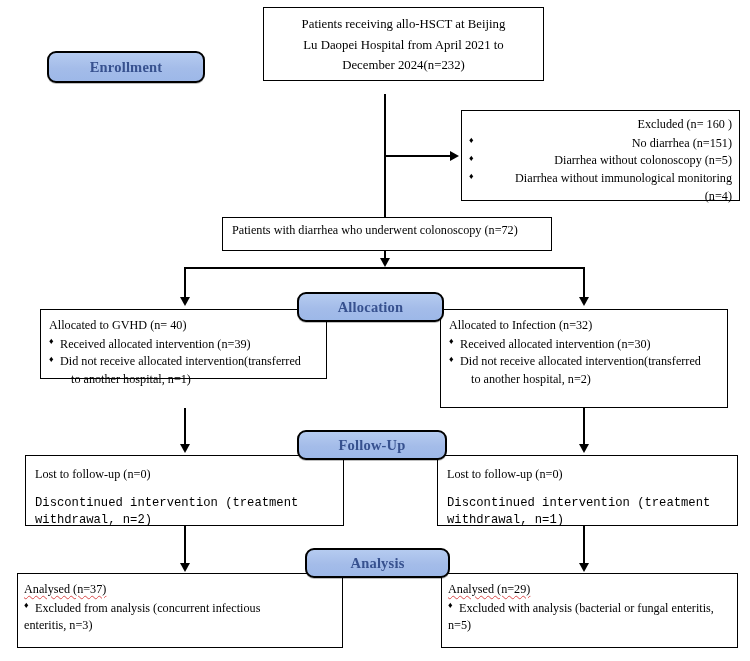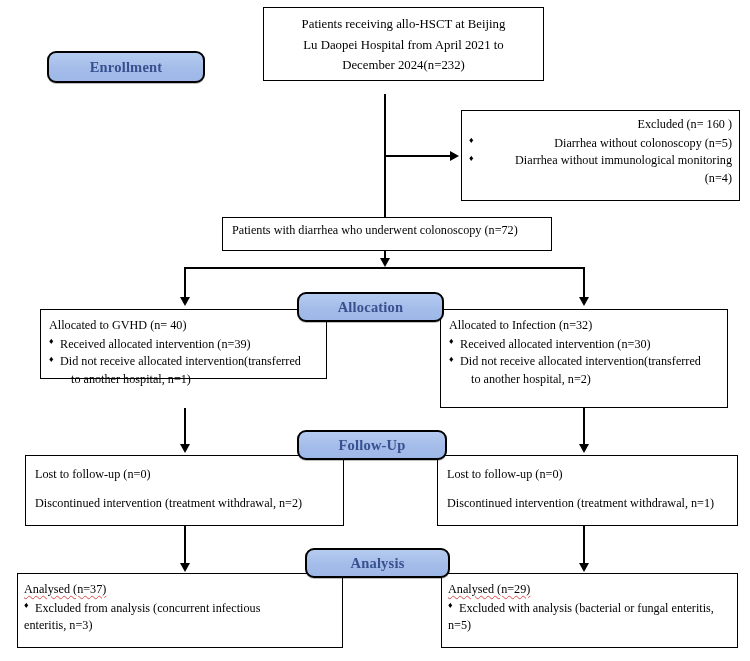--- a/index.html
+++ b/index.html
@@ -93,21 +93,21 @@
     position: absolute;
     left: 0;
     top: -0.5px;
     font-size: 9px;
   }
   ul.blist li.cont { padding-left: 22px; }
   ul.blist li.cont::before { content: ""; }
 
   .hdr { margin: 0 0 1px 0; }
   .plainline { margin: 0 0 11px 0; }
-  .plainline.last { margin-bottom: 0; }
+  .plainline.last { margin-bottom: 0; font-family: Liberation Mono, monospace; }
   .squiggle {
     text-decoration: underline;
     text-decoration-style: wavy;
     text-decoration-color: #d94b4b;
     text-decoration-thickness: 1px;
     text-underline-offset: 2px;
   }
 </style>
 </head>
 <body>
@@ -128,20 +128,21 @@
 
   <div class="vline" style="left:384px; top:94px; height:123px;"></div>
 
   <div class="hline" style="left:384px; top:155px; width:66px;"></div>
   <div class="arrow-right" style="left:450px; top:151px;"></div>
 
   <div class="box" style="left:461px; top:110px; width:279px; height:91px;">
     <div class="inner" style="padding:5px 7px;text-align:right;">
       <div class="hdr">Excluded  (n= 160 )</div>
       <ul class="blist">
+        <li>No diarrhea (n=151)</li>
         <li>Diarrhea without colonoscopy (n=5)</li>
         <li>Diarrhea without immunological monitoring</li>
         <li class="cont">(n=4)</li>
       </ul>
     </div>
   </div>
 
   <div class="box" style="left:222px; top:217px; width:330px; height:34px;">
     <div class="inner" style="padding:4px 9px;">
       <span>Patients with diarrhea who underwent colonoscopy (n=72)</span>

